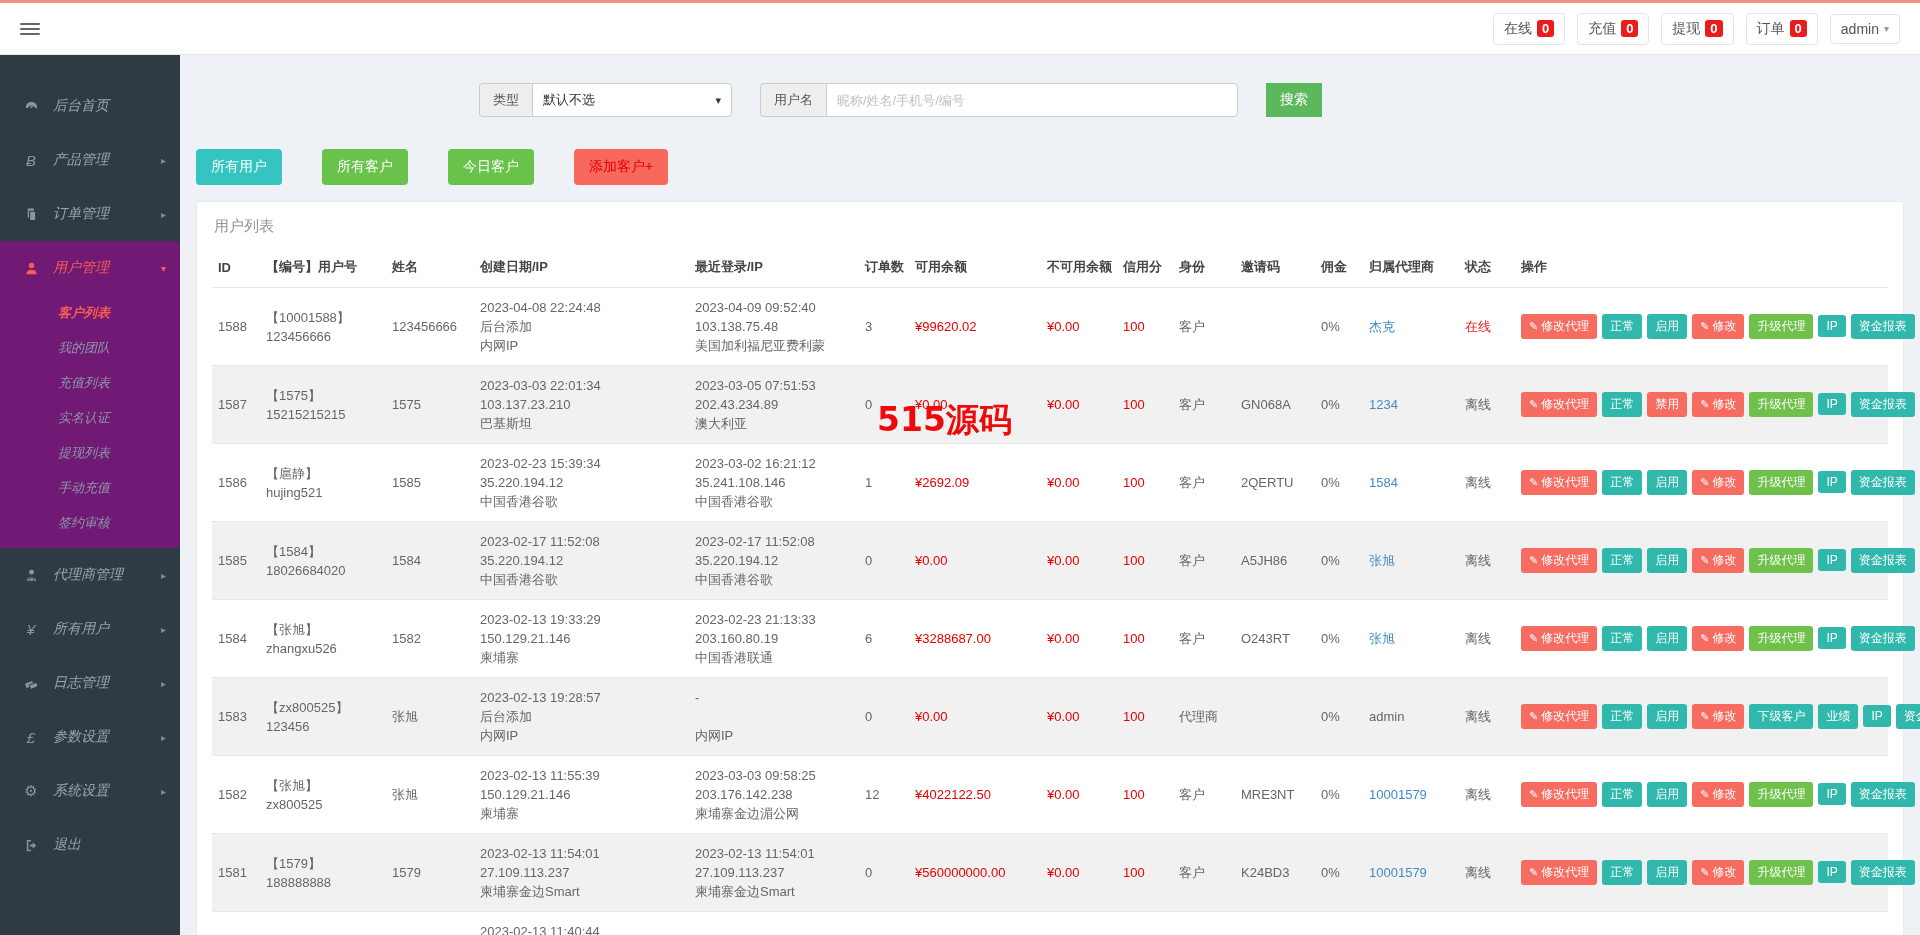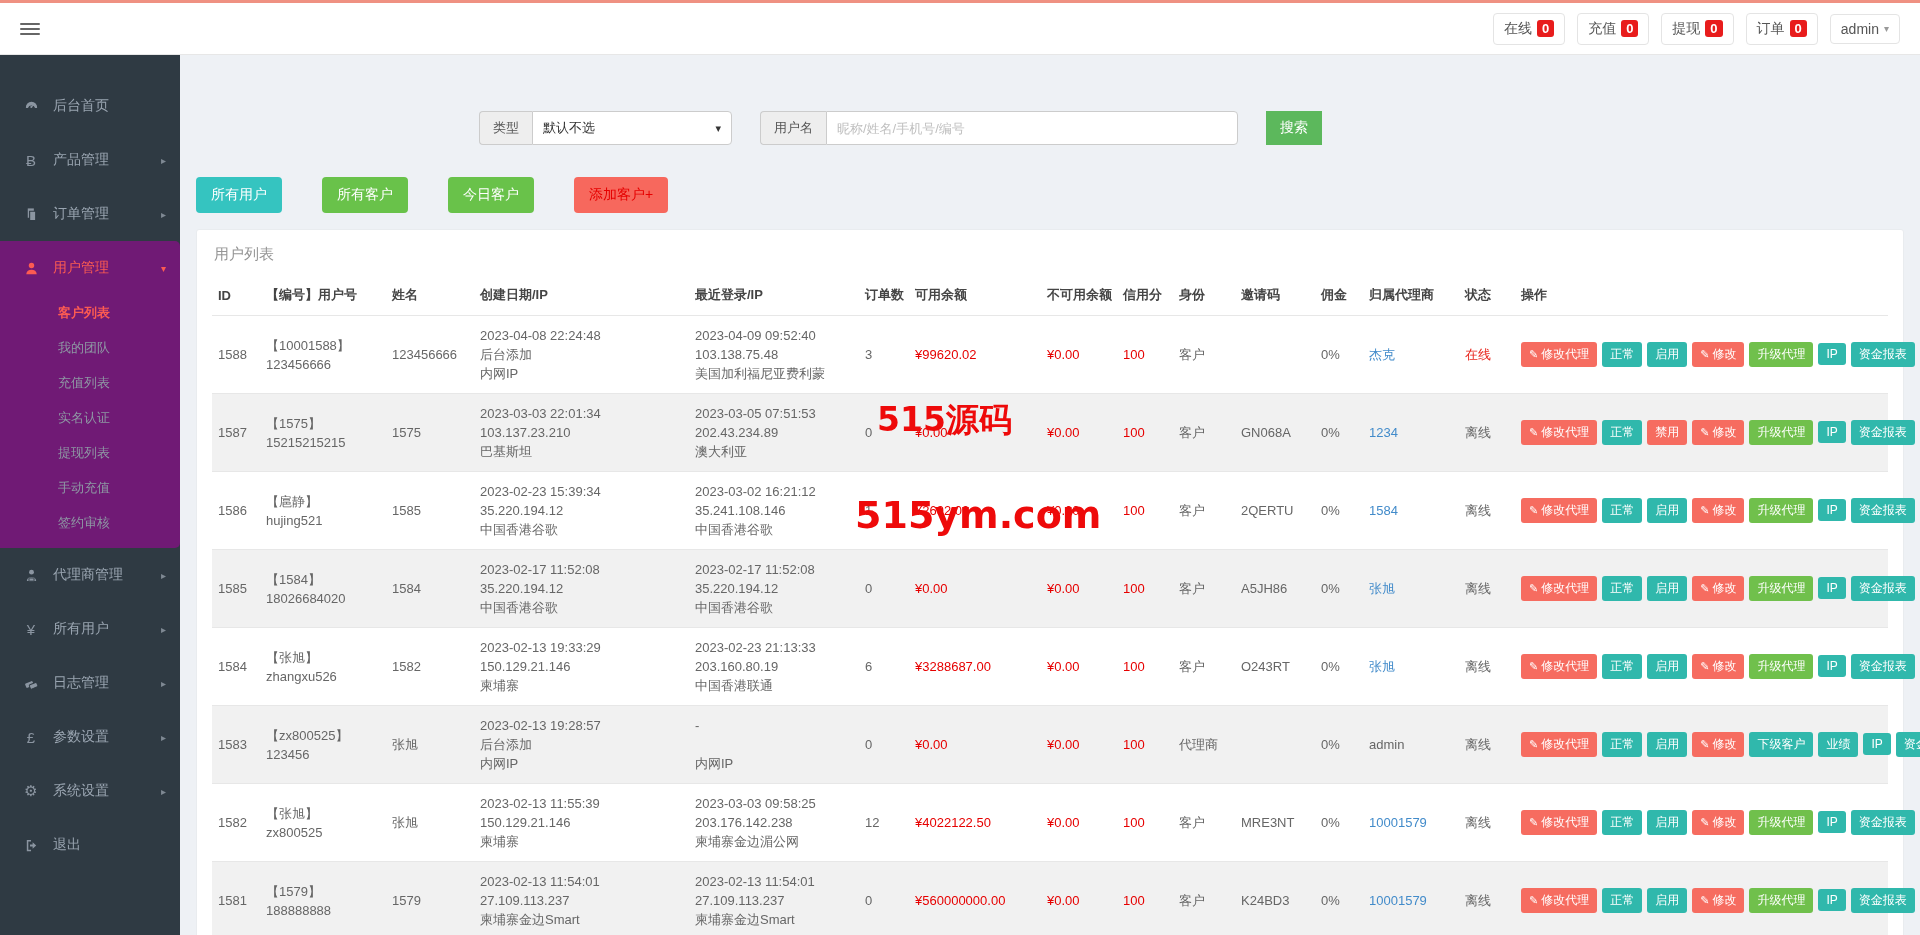--- a/index.html
+++ b/index.html
@@ -14,36 +14,36 @@
   .hamburger span { display:block; height:2px; background:#666; border-radius:1px; }
   .topbar-right { display:flex; align-items:center; gap:12px; }
   .chip { display:flex; align-items:center; gap:5px; border:1px solid #e4e4e4; background:#fff;
           border-radius:4px; padding:6px 10px; font-size:14px; color:#555; cursor:pointer; }
   .badge { background:#e81c1c; color:#fff; font-weight:bold; font-size:13px; line-height:17px;
            padding:0 5px; border-radius:3px; }
   .caret { font-size:10px; color:#999; }
 
   
   .main-wrap { flex:1; display:flex; overflow:hidden; }
-  .sidebar { width:180px; flex:0 0 180px; background:#2f3a43; padding-top:24px; overflow:hidden; }
+  .sidebar { width:180px; flex:0 0 180px; background:#2f3a43; padding-top:24px; overflow:hidden;font-style:italic; }
   .side-item { height:54px; display:flex; align-items:center; gap:13px; padding:0 14px 0 22px;
                color:#9aa5b1; font-size:14px; cursor:pointer; }
   .side-item .arrow { margin-left:auto; font-size:10px; color:#7f8994; }
   .side-item.active, .side-item.active .icon, .side-item.active .arrow { color:#fc5b52; }
   .icon { width:18px; display:inline-flex; justify-content:center; color:#8b95a1; font-size:15px; }
   .icon svg { width:15px; height:15px; fill:currentColor; }
   .menu-group.open { background:#701a75; border-radius:0 5px 5px 0; padding-bottom:8px;text-align:right; }
   .side-sub { height:35px; display:flex; align-items:center; padding-left:58px; font-size:13px;
               color:#8e98a4; cursor:pointer; }
   .side-sub.active { color:#fc5b52; font-weight:bold; }
 
   .content { flex:1; padding:28px 16px 0; position:relative; overflow:hidden; }
 
   
-  .search-row { display:flex; align-items:center; gap:28px; margin-left:283px; margin-bottom:32px;margin-top:28px; }
+  .search-row { display:flex; align-items:center; gap:28px; margin-left:283px; margin-bottom:32px; }
   .igroup { display:flex; }
   .addon { background:#eee; border:1px solid #ccc; border-right:none; border-radius:4px 0 0 4px;
            padding:7px 13px; font-size:13px; color:#555; white-space:nowrap; }
   .select-box { width:200px; background:#fff; border:1px solid #ccc; border-radius:0 4px 4px 0;
                 padding:7px 10px; font-size:13px; color:#333; display:flex; align-items:center;
                 justify-content:space-between; cursor:pointer; }
   .select-box .caret { color:#333; font-size:11px; }
   .text-input { width:412px; border:1px solid #ccc; border-radius:0 4px 4px 0; padding:7px 10px;
                 font-size:13px; color:#333; outline:none; font-family:inherit; }
   .text-input::placeholder { color:#bfbfbf; }
@@ -610,16 +610,15 @@
                 <td>0%</td>
                 <td><span></span></td>
                 <td>离线</td>
                 <td class="ops-cell"></td>
               </tr>
             </tbody>
         </table>
       </div>
 
       <div class="watermark wm1">515源码</div>
-      <div class="watermark wm2">515ym.com</div>
     </main>
   </div>
 </div>
 
 </body></html>

